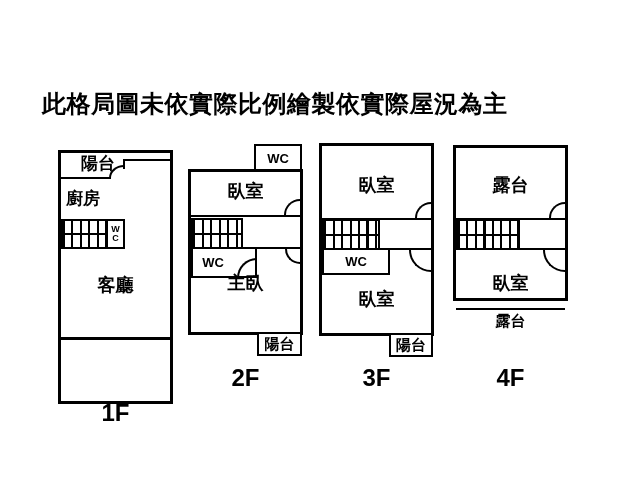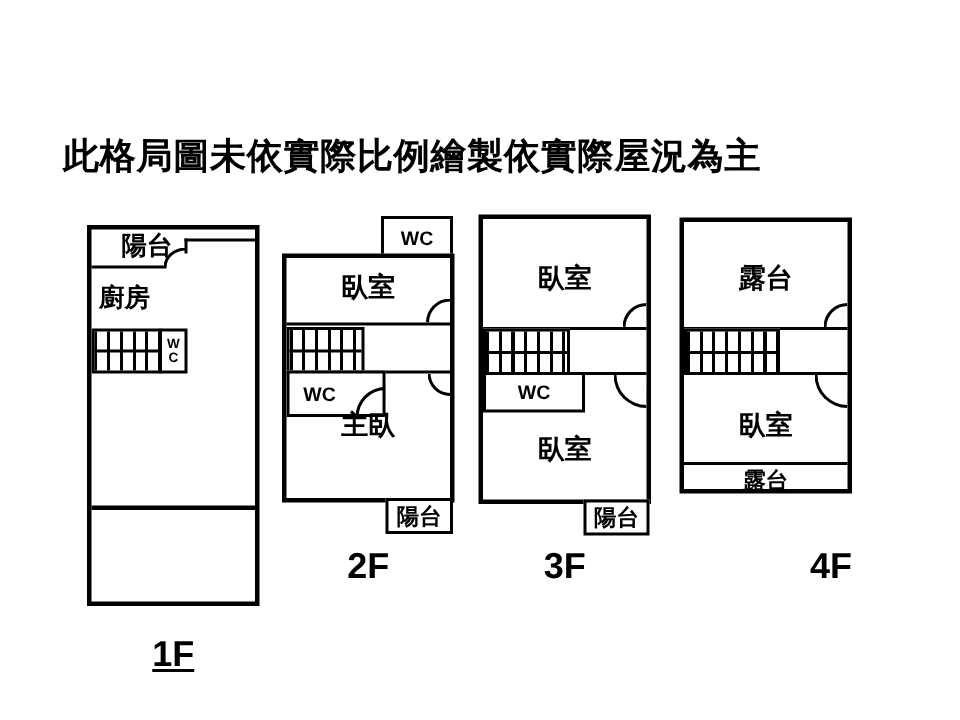--- a/index.html
+++ b/index.html
@@ -35,23 +35,24 @@
     <div class="line" style="left:0;top:24px;width:50px;height:2px;"></div>
     <div class="arc arc-tl" style="left:48px;top:12px;width:15px;height:13px;"></div>
     <div class="line" style="left:62px;top:6px;width:2px;height:10px;"></div>
     <div class="line" style="left:62px;top:6px;width:47px;height:2px;"></div>
     <div class="room-label" style="left:5px;top:37px;font-size:17px;">廚房</div>
     <div class="stairs" style="left:0;top:66px;width:47px;height:30px;">
       <div class="stairs-mid"></div>
     </div>
     <div class="wcbox pre" style="left:45px;top:66px;width:19px;height:30px;font-size:9px;line-height:9px;">W
 C</div>
+    <div class="room-label center" style="top:123px;font-size:18px;">客廳</div>
     <div class="line" style="left:0;right:0;top:184px;height:3px;"></div>
   </div>
-  <div class="floor-label" style="left:58px;top:392px;width:115px;text-decoration:underline;">1F</div>
+  <div class="floor-label" style="left:58px;top:368px;width:115px;">1F</div>
 
   <div class="subbox" style="left:254px;top:113px;width:48px;height:29px;font-size:13px;">
     <span>WC</span>
   </div>
   <div class="plan" style="left:188px;top:138px;width:115px;height:166px;">
     <div class="room-label center" style="top:10px;font-size:18px;">臥室</div>
     <div class="line" style="left:0;right:0;top:43px;height:2px;"></div>
     <div class="arc arc-tl" style="right:0;top:27px;width:16px;height:16px;"></div>
     <div class="stairs" style="left:0;top:46px;width:52px;height:31px;">
       <div class="stairs-mid"></div>
@@ -81,28 +82,28 @@
       <span>WC</span>
     </div>
     <div class="arc arc-bl" style="right:0;top:104px;width:22px;height:22px;"></div>
     <div class="room-label center" style="top:144px;font-size:18px;">臥室</div>
   </div>
   <div class="subbox" style="left:389px;top:302px;width:44px;height:24px;">
     <span>陽台</span>
   </div>
   <div class="floor-label" style="left:319px;top:333px;width:115px;">3F</div>
 
-  <div class="plan" style="left:453px;top:114px;width:115px;height:184px;">
+  <div class="plan" style="left:453px;top:114px;width:115px;height:156px;">
     <div class="room-label center" style="top:28px;font-size:18px;">露台</div>
     <div class="line" style="left:0;right:0;top:70px;height:2px;"></div>
     <div class="arc arc-tl" style="right:0;top:54px;width:16px;height:16px;"></div>
     <div class="stairs" style="left:0;top:71px;width:64px;height:31px;">
       <div class="stairs-mid"></div>
     </div>
     <div class="line" style="left:64px;right:0;top:100px;height:2px;"></div>
     <div class="arc arc-bl" style="right:0;top:102px;width:22px;height:22px;"></div>
     <div class="room-label center" style="top:126px;font-size:18px;">臥室</div>
     <div class="line" style="left:0;right:0;top:160px;height:2px;"></div>
     <div class="room-label center" style="top:165px;font-size:15px;">露台</div>
   </div>
-  <div class="floor-label" style="left:453px;top:333px;width:115px;text-align:right;">4F</div>
+  <div class="floor-label" style="left:453px;top:333px;width:115px;">4F</div>
 
 </div>
 
 </body></html>

